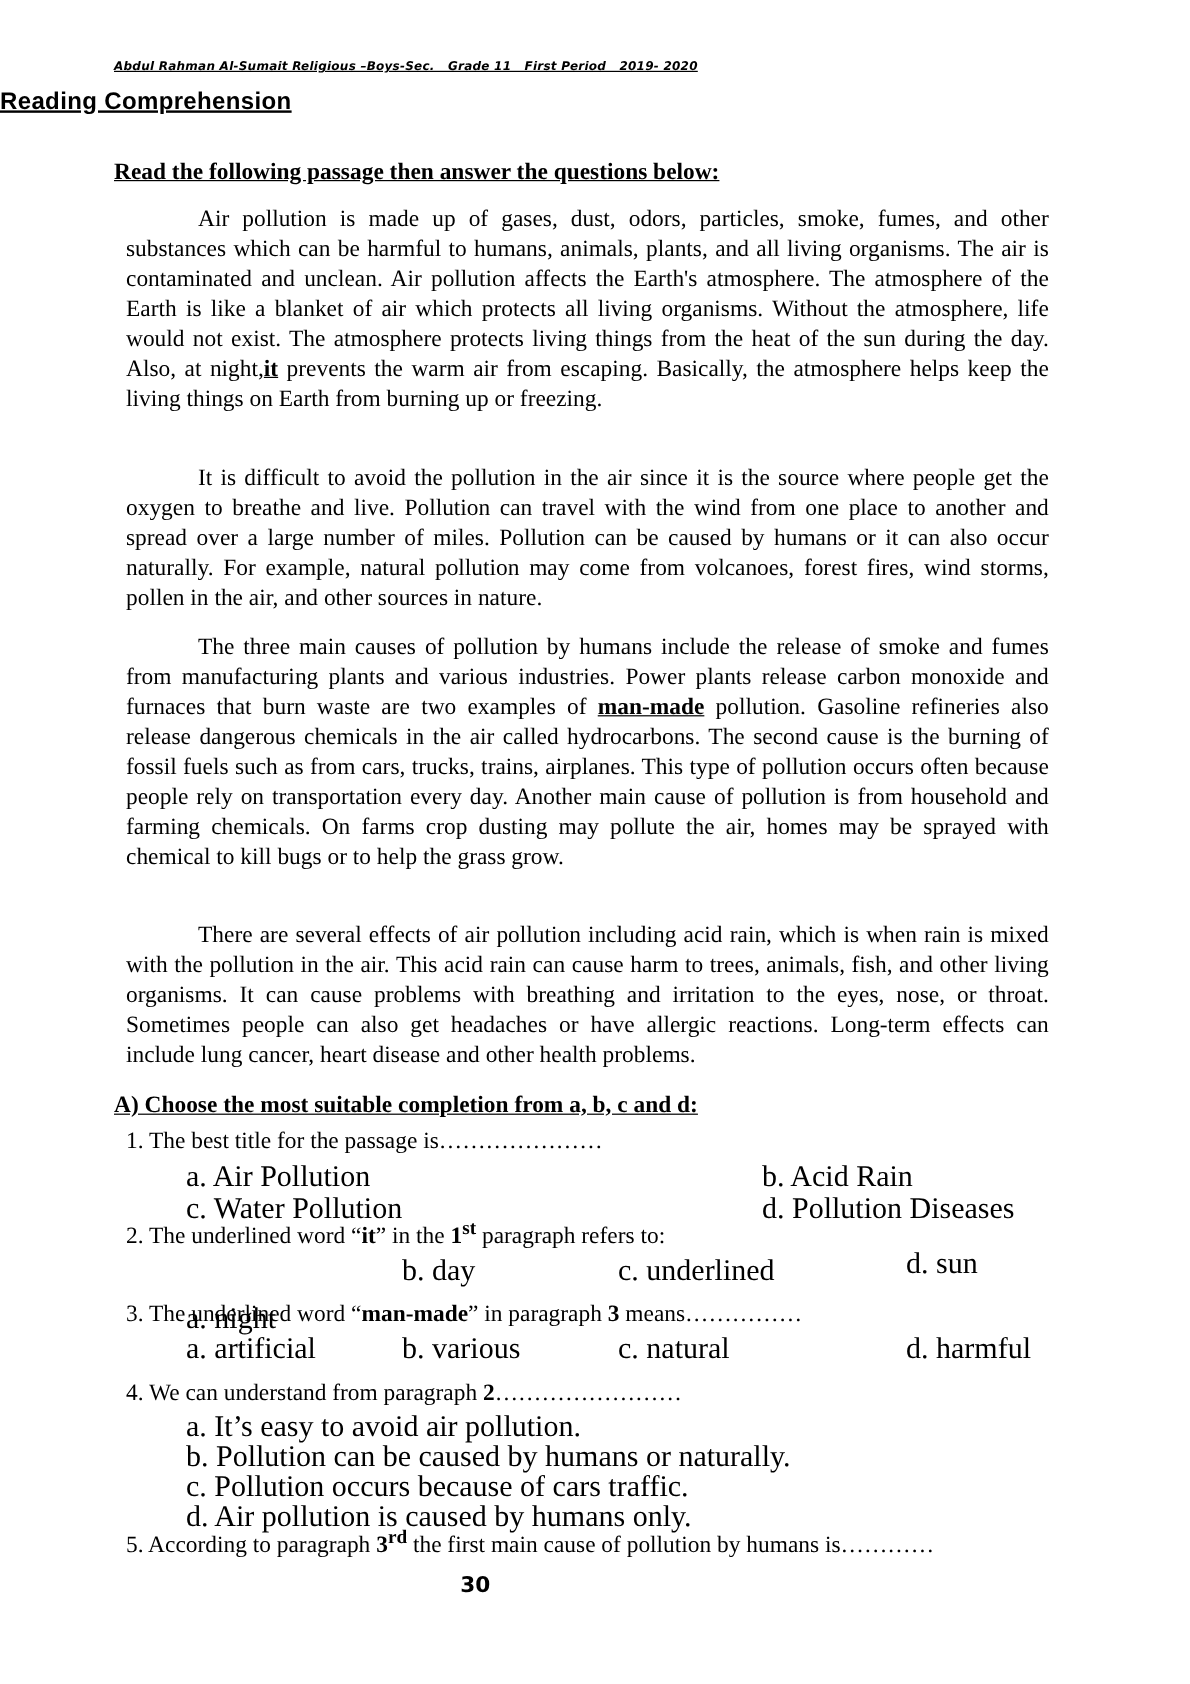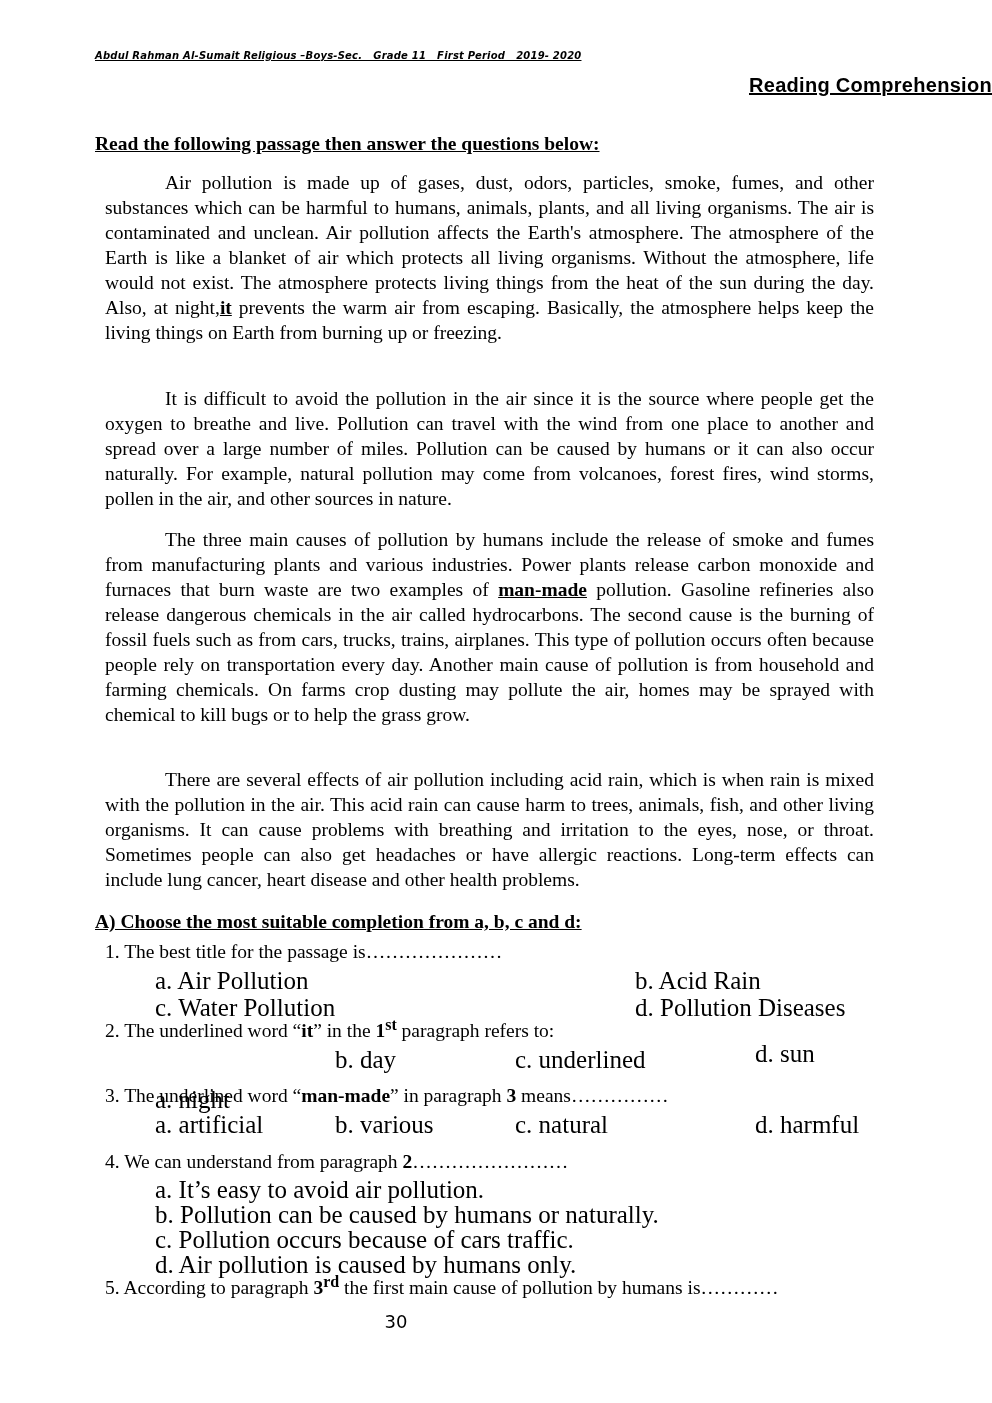--- a/index.html
+++ b/index.html
@@ -4,21 +4,21 @@
 <style>
   html, body { margin: 0; padding: 0; background: #ffffff; }
   body { width: 992px; height: 1403px; position: relative; overflow: hidden; color: #000; }
   .page { position: absolute; left: 0; top: 0; width: 992px; height: 1403px; }
   .school-header {
     position: absolute; left: 95px; top: 50px; width: 765px;
     font-family: "DejaVu Sans", sans-serif; font-weight: bold; font-style: italic;
     font-size: 10px; text-decoration: underline; letter-spacing: 0.2px; white-space: pre;
   }
   .page-title {
-    position: absolute; left: 0; top: 74px; width: 992px; text-align: right;
+    position: absolute; left: 0; top: 74px; width: 992px; text-align: left;
     font-family: "Liberation Sans", sans-serif; font-weight: bold; font-size: 20px;
     text-decoration: underline; letter-spacing: 0.3px;
   }
   .instruction {
     position: absolute; left: 95px; top: 133px;
     font-family: "Liberation Serif", serif; font-weight: bold; font-size: 19.5px;
     text-decoration: underline;
   }
   .passage { position: absolute; left: 105px; width: 769px; font-family: "Liberation Serif", serif; font-size: 19.5px; line-height: 25px; }
   .para { margin: 0; text-align: justify; text-indent: 60px; }
@@ -27,21 +27,21 @@
   .section-a {
     position: absolute; left: 95px; top: 911px;
     font-family: "Liberation Serif", serif; font-weight: bold; font-size: 19.5px; text-decoration: underline;
   }
   .q { position: absolute; left: 105px; font-family: "Liberation Serif", serif; font-size: 19.5px; white-space: nowrap; }
   .opt { position: absolute; font-family: "Liberation Serif", serif; font-size: 25px; white-space: nowrap; }
   sup { font-size: 16px; line-height: 0; }
   .b { font-weight: bold; }
   .page-number {
     position: absolute; left: 0; width: 792px; top: 1311px; text-align: center;
-    font-family: "DejaVu Sans", sans-serif; font-weight: normal; font-size: 18px;
+    font-family: "DejaVu Sans", sans-serif; font-weight: bold; font-size: 18px;
   }
 </style>
 </head>
 <body>
 
 <div class="page">
   <div class="school-header">Abdul Rahman Al-Sumait Religious –Boys-Sec.   Grade 11   First Period   2019- 2020</div>
   <div class="page-title">Reading Comprehension</div>
   <div class="instruction">Read the following passage then answer the questions below:</div>
 

